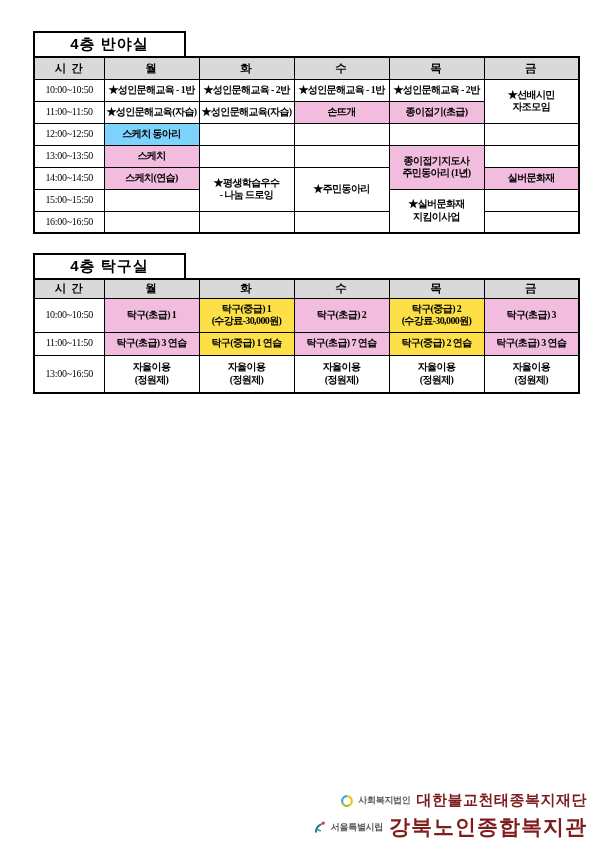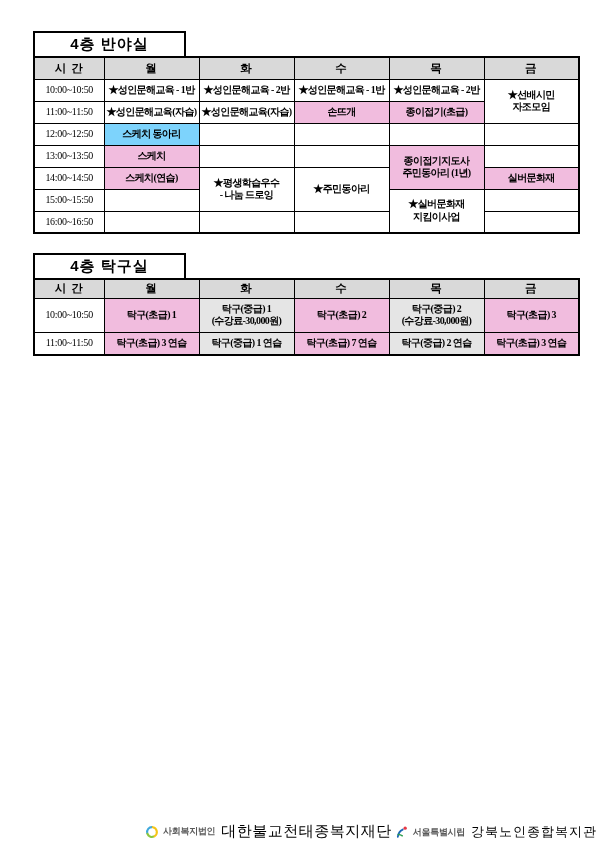--- a/index.html
+++ b/index.html
@@ -66,48 +66,48 @@
   }
   #table1 th { height: 20px; }
   #table1 tr { height: 22px; }
   #table2 th { height: 19px; }
   #table2 tr.r1 { height: 34px; }
   #table2 tr.r2 { height: 23px; }
   #table2 tr.r3 { height: 38px; }
 
   .pink   { background: #F1BCDE; }
   .yellow { background: #7dd3fc; }
-  .green  { background: #e5e5e5; }
+  .green  { background: #fde047; }
 
   .gap { height: 19px; }
 
   .footer {
     position: absolute;
-    right: 3px;
+    right: 13px;
     bottom: 8px;
     display: flex;
-    flex-direction: row;
+    flex-direction: column;
     align-items: flex-end;
     gap: 3px;
   }
   .org-line { display: flex; align-items: center; gap: 4px; }
   .org-label {
     font-size: 9px;
     font-weight: bold;
     color: #5a5a5a;
     letter-spacing: -0.3px;
     margin-right: 2px;
   }
   .org-name {
     font-size: 15px;
-    font-weight: normal;
-    color: #000000;
+    font-weight: bold;
+    color: #7f1d1d;
     letter-spacing: 0.5px;
   }
-  .org-line.second .org-name { font-size: 13px; letter-spacing: 1px; }
+  .org-line.second .org-name { font-size: 21px; letter-spacing: 1px; }
   .logo { display: inline-flex; width: 14px; height: 14px; }
 </style>
 </head>
 <body>
 
 <div class="sheet">
   <div class="content">
 
     <div class="title-box">
       <span>4층 반야실</span>
@@ -221,20 +221,33 @@
 (수강료-30,000원)</td>
         <td class="pink">탁구(초급) 3</td>
       </tr>
       <tr class="r2">
         <td class="time">11:00~11:50</td>
         <td class="pink">탁구(초급) 3 연습</td>
         <td class="green">탁구(중급) 1 연습</td>
         <td class="pink">탁구(초급) 7 연습</td>
         <td class="green">탁구(중급) 2 연습</td>
         <td class="pink">탁구(초급) 3 연습</td>
+      </tr>
+      <tr class="r3">
+        <td class="time">13:00~16:50</td>
+        <td>자율이용
+(정원제)</td>
+        <td>자율이용
+(정원제)</td>
+        <td>자율이용
+(정원제)</td>
+        <td>자율이용
+(정원제)</td>
+        <td>자율이용
+(정원제)</td>
       </tr>
     </tbody>
       </table>
   </div>
 
   <div class="footer">
     <div class="org-line">
       <span class="logo">
         <svg viewBox="0 0 20 20" width="14" height="14">
           <path d="M10 3 A7 7 0 0 0 3.2 11.5" fill="none" stroke="#3FA9DC" stroke-width="3" stroke-linecap="round"></path>

